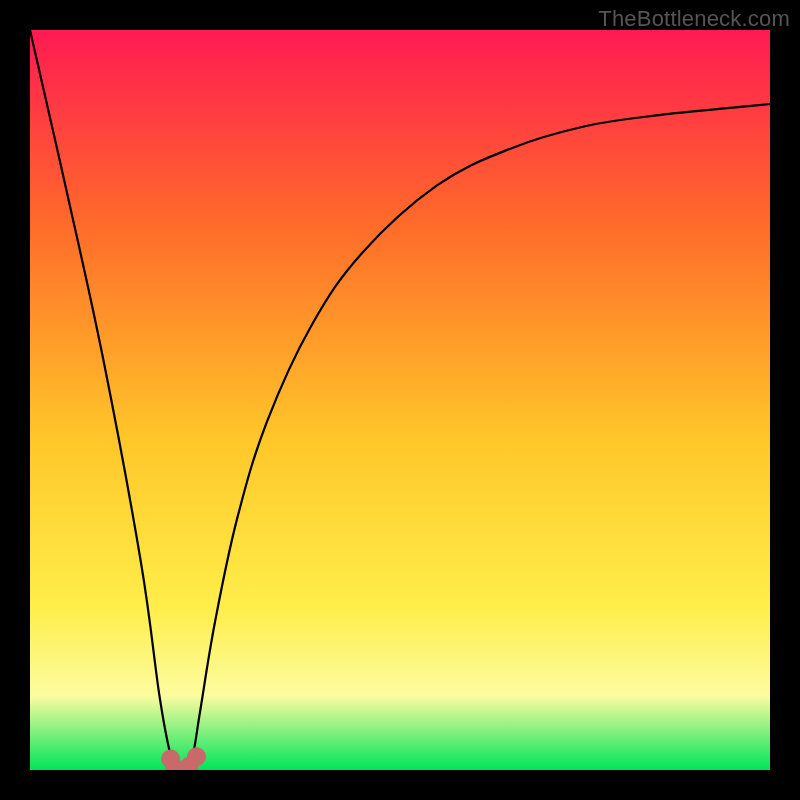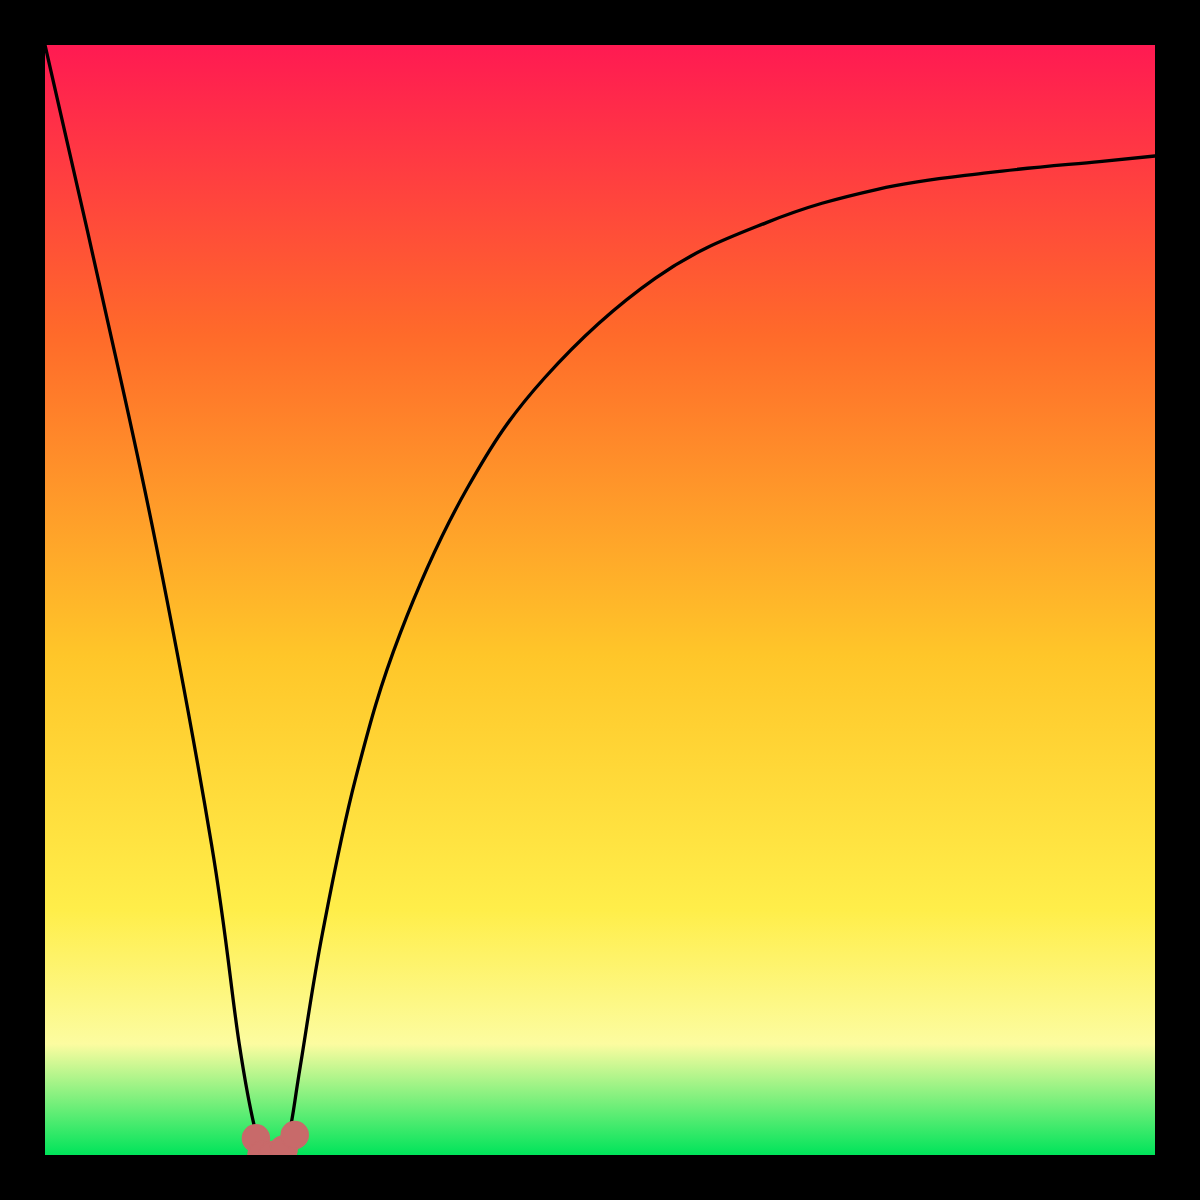--- a/index.html
+++ b/index.html
@@ -35,20 +35,21 @@
     letter-spacing: 0.2px;
     z-index: 50;
   }
   svg { display: block; }
 </style>
 </head>
 <body>
 
 <div class="frame">
 
+  <div class="watermark">TheBottleneck.com</div>
 
   <div class="plot">
     <svg id="chart-svg" width="740" height="740" viewBox="0 0 740 740">
       <defs>
         <linearGradient id="bg-grad" x1="0" y1="0" x2="0" y2="1">
           <stop id="g0" offset="0%" stop-color="#ff1a52"></stop>
           <stop id="g1" offset="26%" stop-color="#ff6a2a"></stop>
           <stop id="g2" offset="55%" stop-color="#ffc629"></stop>
           <stop id="g3" offset="78%" stop-color="#ffee4a"></stop>
           <stop id="g4" offset="90%" stop-color="#fcfca0"></stop>

